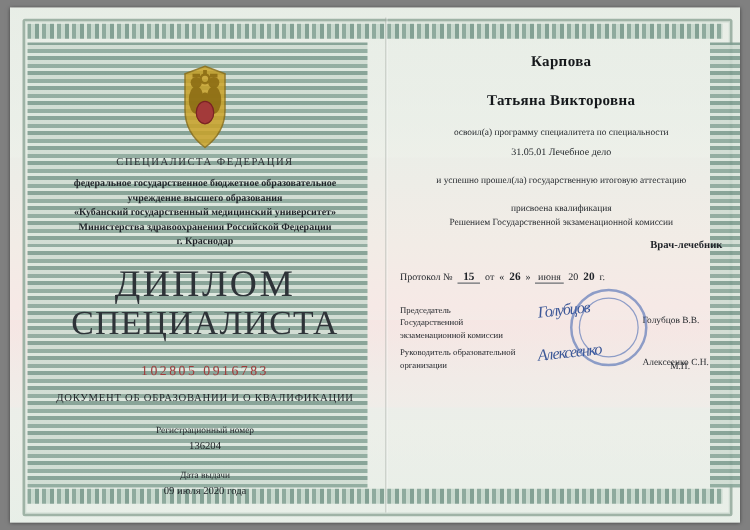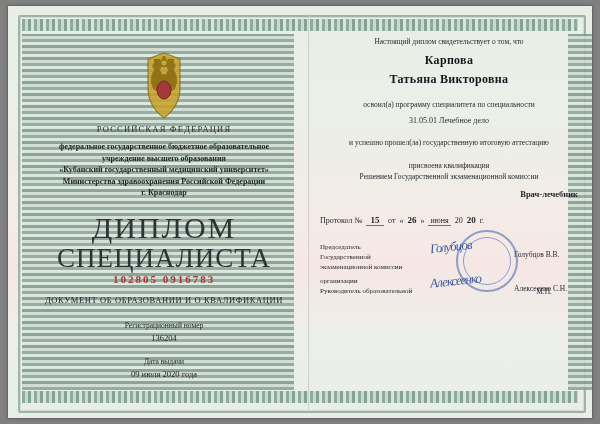--- a/index.html
+++ b/index.html
@@ -68,38 +68,38 @@
     margin-top:14px;
     font-family:"Liberation Serif", serif;
     font-weight:normal;
     color:#2e3338;
     letter-spacing:2px;
     line-height:30px;
   }
   .diploma-title .l1{font-size:30px;display:block;}
   .diploma-title .l2{font-size:27px;display:block;letter-spacing:1px;}
   .serial{
-    font-size:11px;letter-spacing:2px;color:#a03a3a;font-weight:bold;
+    margin-top:18px;font-size:11px;letter-spacing:2px;color:#a03a3a;font-weight:normal;
   }
   .subtitle{
     margin-top:10px;font-size:8.5px;letter-spacing:.6px;color:#23272b;
   }
   .reg-label{margin-top:16px;font-size:7.5px;color:#23272b;}
   .reg-number{margin-top:3px;font-size:8.5px;color:#1c2024;}
   .date-label{margin-top:14px;font-size:7.5px;color:#23272b;}
   .date-value{margin-top:3px;font-size:8.5px;color:#1c2024;}
 
   
   .right{position:absolute;left:312px;top:30px;width:258px;height:352px;color:#1f2328;}
   .r-line{font-size:7.5px;line-height:11px;}
   .r-center{text-align:center;}
   .name{
     text-align:center;font-size:12px;font-weight:bold;margin-top:6px;letter-spacing:.3px;color:#15181b;
   }
-  .name.second{margin-top:4px;}
+  .name.second{margin-top:16px;}
   .r-gap{height:12px;}
   .spec-code{text-align:center;font-size:8px;margin-top:6px;}
   .qual{text-align:right;font-size:8.5px;font-weight:bold;margin-top:7px;}
   .proto-row{
     margin-top:16px;display:flex;align-items:baseline;font-size:8px;gap:4px;
   }
   .proto-row .lbl{font-size:8px;}
   .proto-row .val{font-weight:bold;font-size:9px;}
   .u{display:inline-block;border-bottom:1px solid #6b6f73;min-width:14px;text-align:center;padding:0 2px;}
 
@@ -155,21 +155,21 @@
             <circle cx="39" cy="16" r="4.5"></circle>
             <rect x="22" y="9" width="6" height="3"></rect>
             <rect x="36" y="9" width="6" height="3"></rect>
             <circle cx="32" cy="13" r="3.5" fill="none" stroke="#8c6d14" stroke-width="2"></circle>
             <rect x="30.5" y="6" width="3" height="4"></rect>
           </g>
           <ellipse cx="32" cy="40" rx="7" ry="9" fill="#a33a3a" stroke="#7a2323" stroke-width="1"></ellipse>
         </svg>
       </div>
 
-      <div class="rf-title">РОССИЙСКАЯ ФЕДЕРАЦИЯ</div>
+      <div class="rf-title">СПЕЦИАЛИСТА ФЕДЕРАЦИЯ</div>
 
       <div class="org">
         <div>федеральное государственное бюджетное образовательное</div>
         <div>учреждение высшего образования</div>
         <div>«Кубанский государственный медицинский университет»</div>
         <div>Министерства здравоохранения Российской Федерации</div>
         <div>г. Краснодар</div>
       </div>
 
       <div class="diploma-title">
@@ -183,21 +183,20 @@
 
       <div class="reg-label">Регистрационный номер</div>
       <div class="reg-number">136204</div>
 
       <div class="date-label">Дата выдачи</div>
       <div class="date-value">09 июля 2020 года</div>
     </div>
 
     <div class="right">
 
-      <div class="hdr-note">Настоящий диплом свидетельствует о том, что</div>
 
       <div class="name">Карпова</div>
       <div class="name second">Татьяна Викторовна</div>
 
       <div class="r-gap"></div>
 
       <div class="r-line r-center">освоил(а) программу специалитета по специальности</div>
       <div class="spec-code">31.05.01 Лечебное дело</div>
 
       <div class="r-gap"></div>
@@ -232,22 +231,22 @@
             <div>экзаменационной комиссии</div>
           </div>
           <div class="sig-line">
             <span class="scribble">Голубцов</span>
           </div>
           <div class="sig-name">Голубцов В.В.</div>
         </div>
 
         <div class="sig-row">
           <div class="sig-role">
+            <div>Руководитель  образовательной</div>
             <div>организации</div>
-            <div>Руководитель  образовательной</div>
           </div>
           <div class="sig-line">
             <span class="scribble">Алексеенко</span>
           </div>
           <div class="sig-name">Алексеенко С.Н.</div>
         </div>
 
         <div class="stamp"></div>
         <div class="mp">М.П.</div>
       </div>

